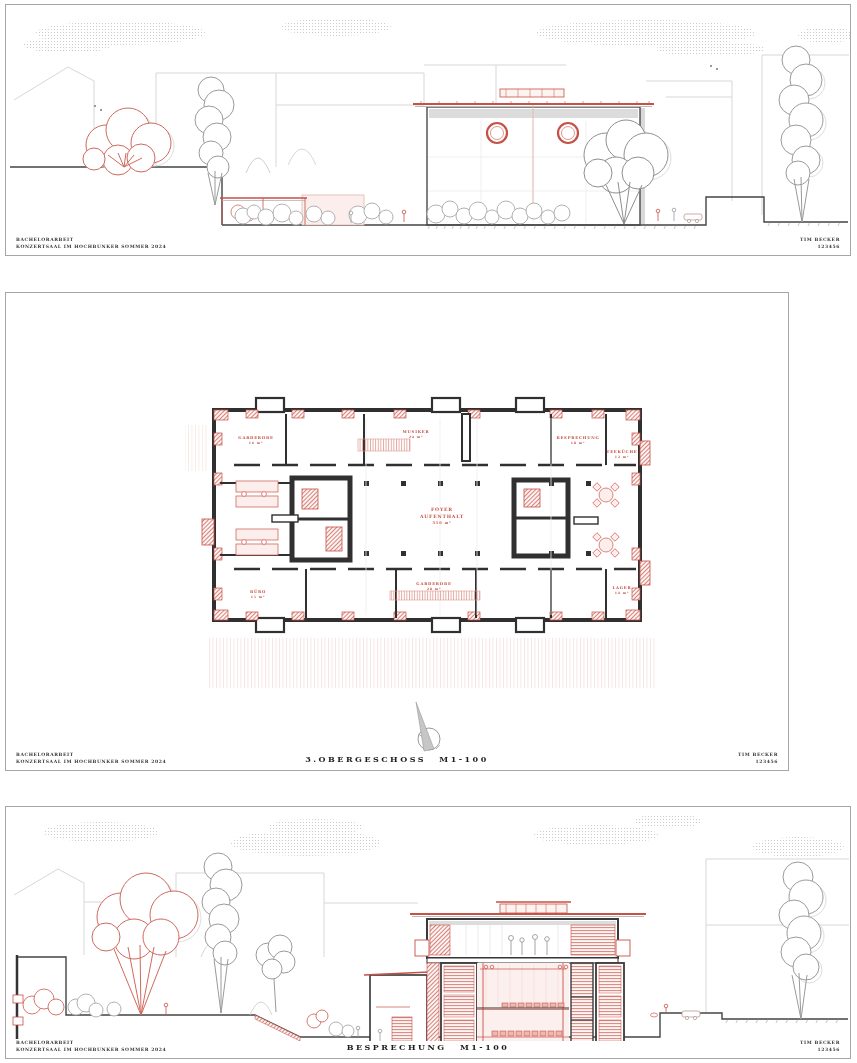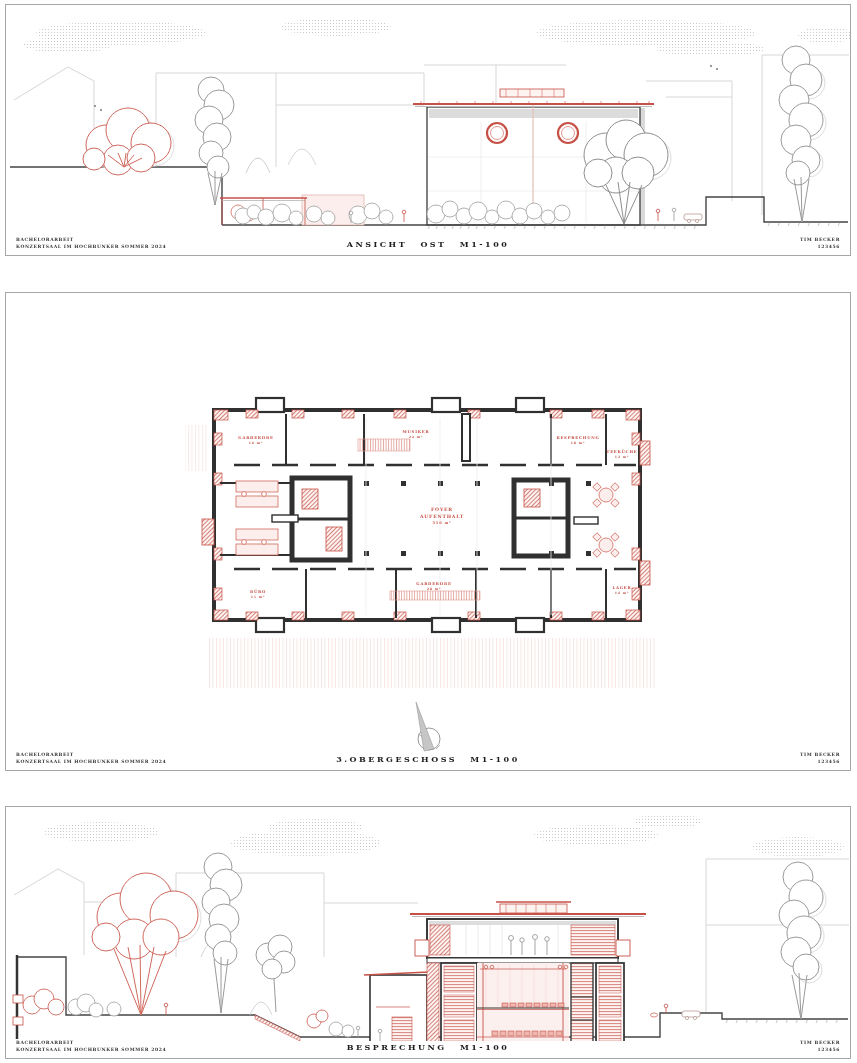--- a/index.html
+++ b/index.html
@@ -1,20 +1,20 @@
 <!DOCTYPE html>
 <html><head>
 <meta charset="utf-8">
 <style>
   html,body{margin:0;padding:0;}
   body{width:857px;height:1063px;position:relative;background:#ffffff;overflow:hidden;
        font-family:"DejaVu Serif",serif;}
   .panel{position:absolute;background:#fff;border:1px solid #a6a6a6;box-sizing:border-box;}
   #panel-elevation{left:5px;top:4px;width:846px;height:252px;}
-  #panel-plan{left:5px;top:292px;width:846px;height:479px;}
+  #panel-plan{left:5px;top:292px;width:784px;height:479px;}
   #panel-section{left:5px;top:806px;width:846px;height:253px;}
   svg.draw{position:absolute;left:0;top:0;display:block;}
   .sheet-title{position:absolute;left:0;right:0;bottom:6px;text-align:center;
     font-weight:bold;font-size:8px;letter-spacing:2.5px;word-spacing:8px;color:#1c1c1c;}
   .tb{position:absolute;bottom:5px;font-weight:bold;font-size:4.5px;letter-spacing:.6px;
     color:#3a3a3a;line-height:1.6;}
   .tb-left{left:10px;text-align:left;}
   .tb-right{right:10px;text-align:right;}
   .rl{fill:#c65147;font-weight:bold;letter-spacing:.8px;}
 </style>
@@ -291,21 +291,20 @@
           <circle cx="668" cy="205" r="1.8"></circle>
           <line x1="668" y1="207" x2="668" y2="216"></line>
         </g>
     </g>
     <g stroke="#b99a94" fill="#fff" stroke-width="0.8">
       <rect x="678" y="209" width="18" height="6" rx="2"></rect>
       <circle cx="683" cy="216" r="1.6"></circle>
         <circle cx="691" cy="216" r="1.6"></circle>
     </g>
   </svg>
-  <div class="sheet-title">ANSICHT OST M1-100</div>
   <div class="tb tb-left">
     <div>BACHELORARBEIT</div>
     <div>KONZERTSAAL IM HOCHBUNKER SOMMER 2024</div>
   </div>
   <div class="tb tb-right">
     <div>TIM BECKER</div>
     <div>123456</div>
   </div>
 </div>
 

